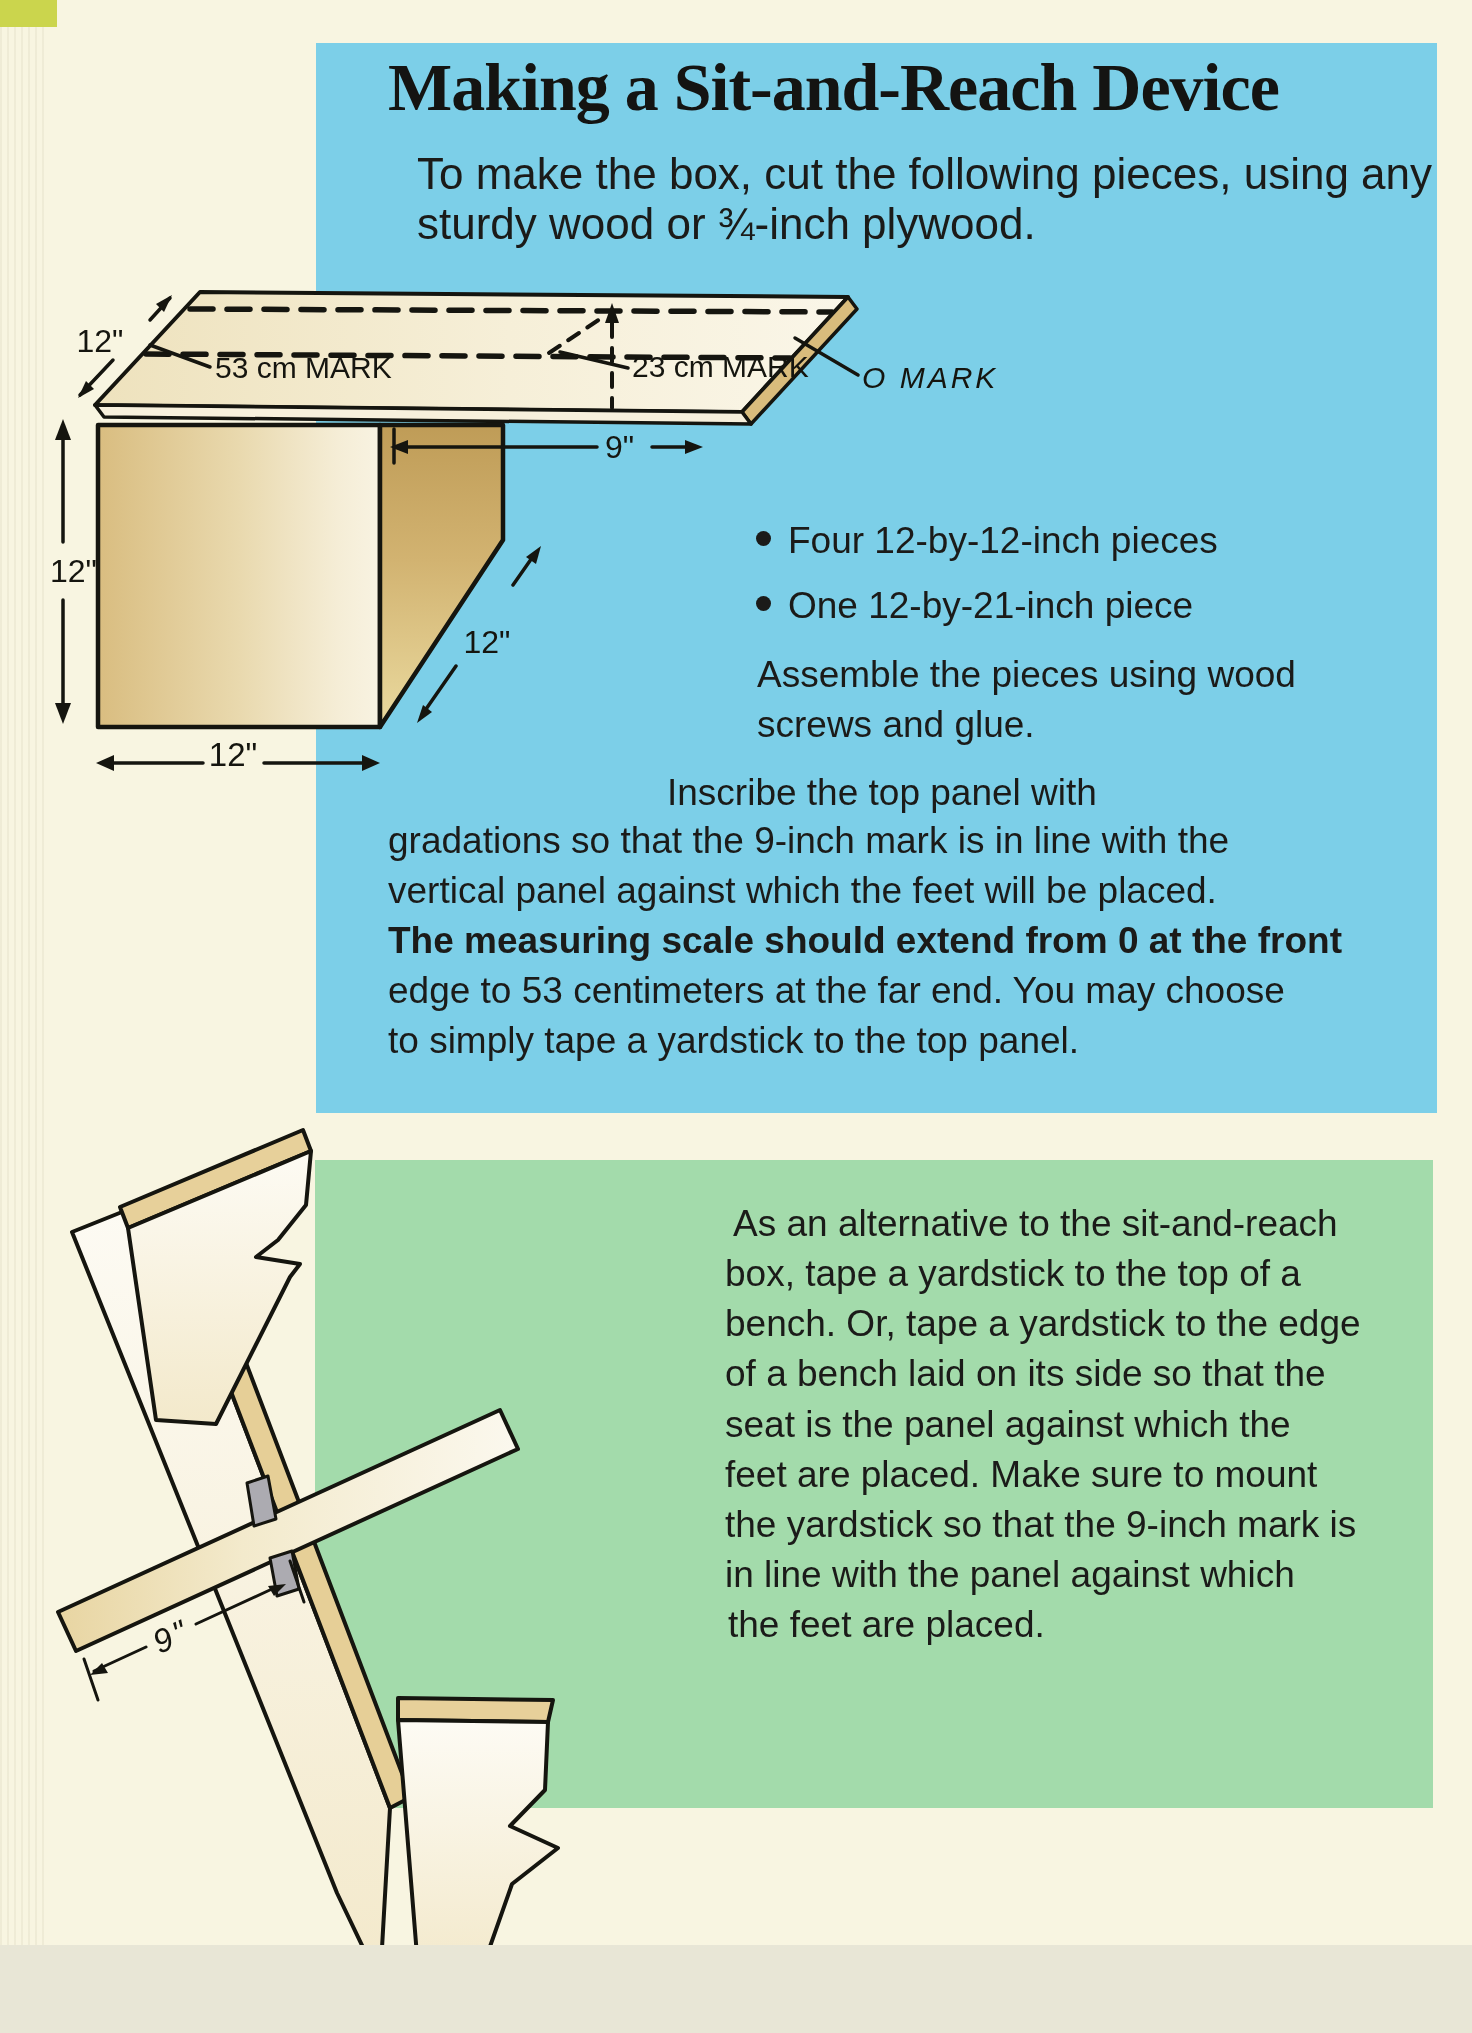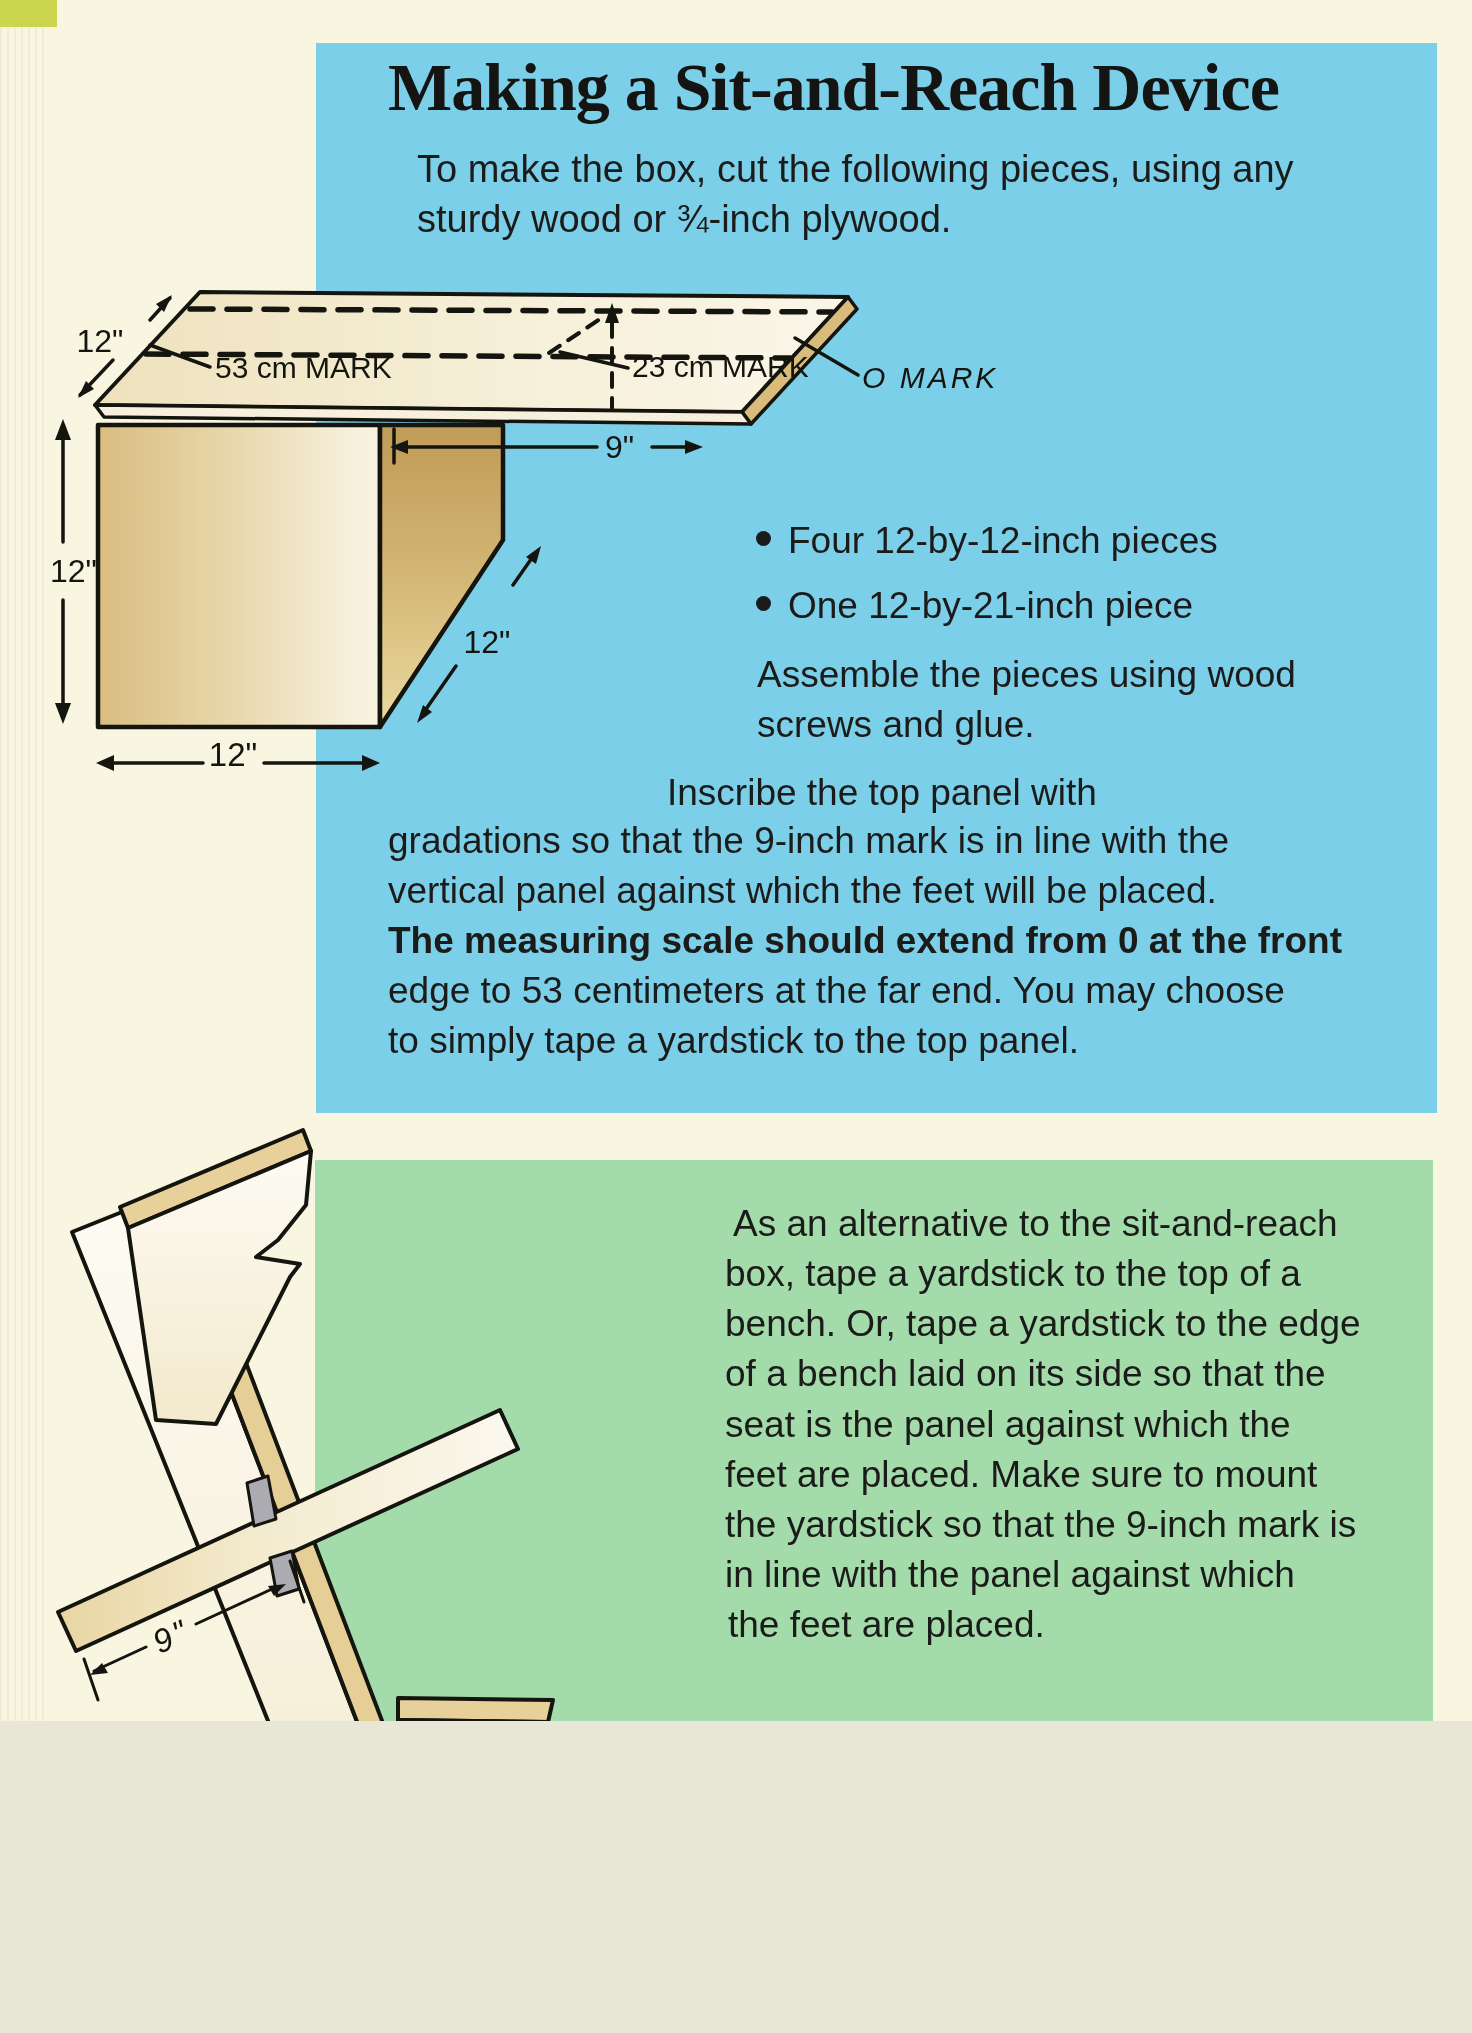--- a/index.html
+++ b/index.html
@@ -1,27 +1,27 @@
 <!DOCTYPE html>
 <html><head>
 <meta charset="utf-8">
 <style>
   html,body{margin:0;padding:0;background:#e8e6d6;}
-  .page{position:relative;width:1472px;height:1721px;background:#F8F5E1;overflow:hidden;
+  .page{position:relative;width:1472px;height:1945px;background:#F8F5E1;overflow:hidden;
         font-family:"Liberation Sans",sans-serif;color:#1b1b19;}
   .edge-texture{position:absolute;left:0;top:0;width:44px;height:100%;
     background:repeating-linear-gradient(90deg,rgba(120,110,70,.07) 0 2px,rgba(0,0,0,0) 2px 7px);}
   .corner-sliver{position:absolute;left:0;top:0;width:57px;height:27px;}
   .panel{position:absolute;}
   .panel.blue{left:316px;top:43px;width:1121px;height:1070px;}
   .panel.green{left:315px;top:1160px;width:1118px;height:648px;}
   .title{position:absolute;left:388px;top:50px;margin:0;
     font:700 68px/1.1 "Liberation Serif",serif;letter-spacing:-1px;color:#141412;white-space:nowrap;}
   .t{position:absolute;font:37px/1.25 "Liberation Sans",sans-serif;color:#1b1b19;white-space:nowrap;}
-  .intro{font-size:38px;}
+  .intro{font-size:44px;}
   .dot{position:absolute;width:15px;height:15px;border-radius:50%;background:#1b1b19;}
   .svgart{position:absolute;left:0;top:0;pointer-events:none;}
   .svgt{font-family:"Liberation Sans",sans-serif;fill:#15150f;}
   .svgt.hand{font-style:italic;letter-spacing:3px;}
 </style>
 </head>
 <body>
 
 <div class="page">
 

